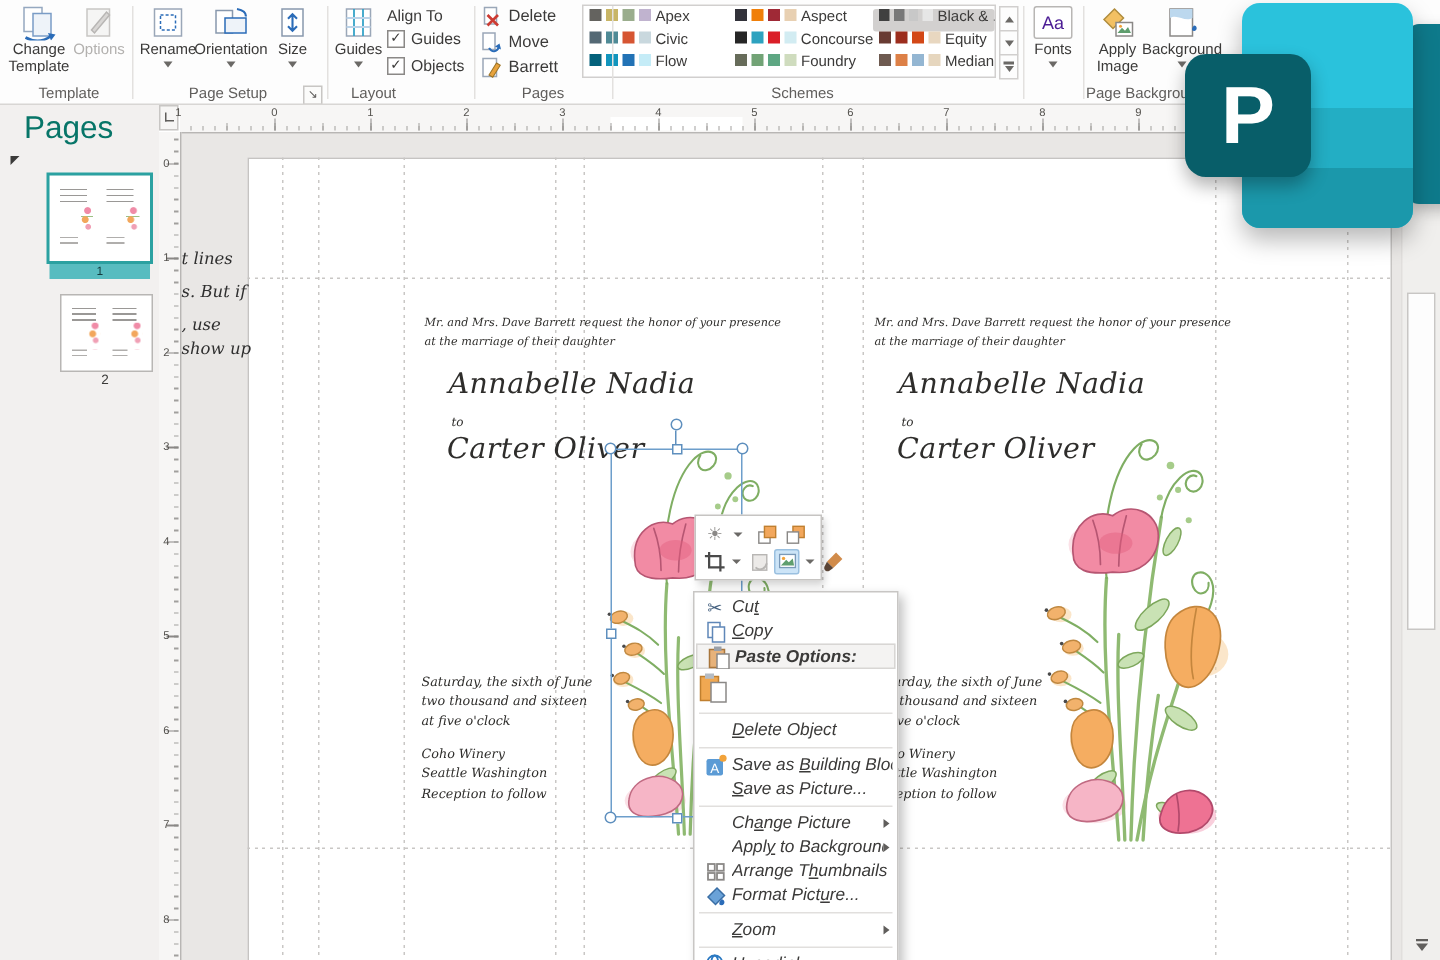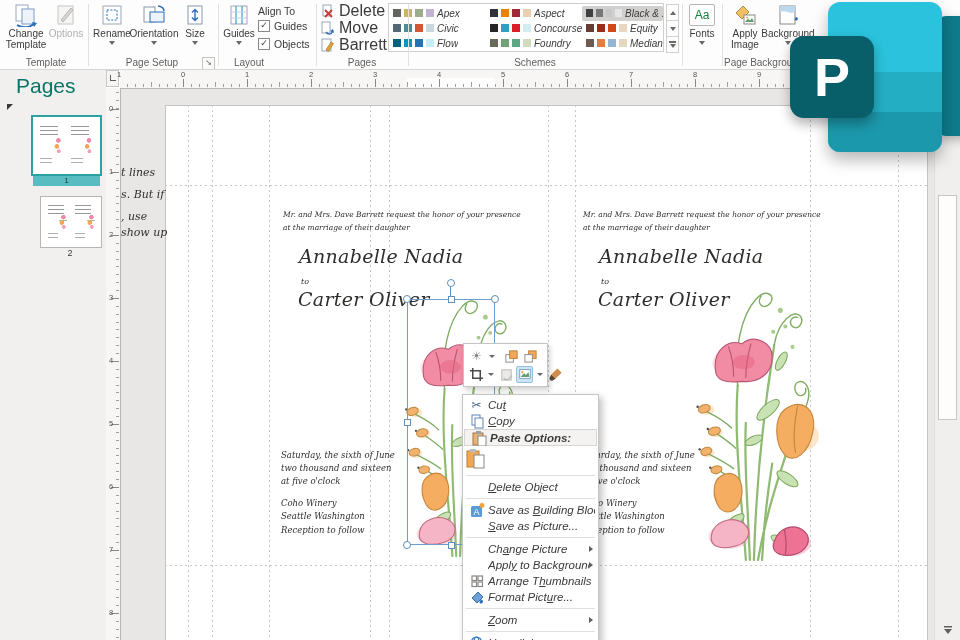--- a/index.html
+++ b/index.html
@@ -9,36 +9,36 @@
   
   .ribbon{position:absolute;left:0;top:0;width:960px;height:70px;background:#fdfdfd;}
   .ribbon-hairline{position:absolute;left:0;top:69px;width:960px;height:1px;background:#d8d6d4;}
   .grp-sep{position:absolute;top:4px;height:62px;width:1px;background:#e3e1df;}
   .grp-label{position:absolute;top:57px;height:12px;font-size:10px;color:#605e5c;text-align:center;white-space:nowrap;}
   .big-btn{position:absolute;top:2px;height:54px;display:flex;flex-direction:column;align-items:center;cursor:default;}
   .big-btn .bicon{height:26px;display:flex;align-items:center;justify-content:center;}
   .big-btn .blabel{font-size:10px;line-height:11px;text-align:center;white-space:pre-line;color:#3b3a39;}
   .big-btn.disabled .blabel{color:#b3b1af;}
   .caret{width:0;height:0;border-left:3.5px solid transparent;border-right:3.5px solid transparent;border-top:4px solid #6b6966;margin-top:2px;}
-  .small-row{position:absolute;left:320px;height:16px;display:flex;align-items:center;gap:4px;font-size:16px;white-space:nowrap;}
+  .small-row{position:absolute;left:320px;height:16px;display:flex;align-items:center;gap:4px;font-size:11px;white-space:nowrap;}
   .chk-row{position:absolute;left:258px;display:flex;align-items:center;gap:4px;font-size:10.5px;}
   .chk-box{width:10px;height:10px;border:1px solid #8a8886;background:#fff;font-size:9px;line-height:9px;color:#3b3a39;text-align:center;}
   .align-label{position:absolute;left:258px;top:5px;font-size:10.5px;}
   
   .scheme-gallery{position:absolute;left:388px;top:3px;width:276px;height:49px;background:#fff;border:1px solid #d1cfce;
                   display:grid;grid-auto-flow:column;grid-template-rows:repeat(3,15px);grid-template-columns:97px 96px 81px;align-content:center;padding-top:1px;box-sizing:border-box;}
-  .scheme-entry{display:flex;align-items:center;gap:3px;padding-left:4px;border-radius:2px;font-style:italic;}
+  .scheme-entry{display:flex;gap:3px;padding-left:4px;border-radius:2px;}
   .scheme-entry.selected{background:#d2d0cf;}
   .sw{width:8px;height:8px;display:inline-block;}
   .scheme-name{font-size:10px;color:#3b3a39;white-space:nowrap;overflow:hidden;}
   .sch-btn{position:absolute;left:666px;width:11px;height:15px;border:1px solid #d1cfce;background:#fdfdfd;display:flex;align-items:center;justify-content:center;}
   .tri-up{width:0;height:0;border-left:3px solid transparent;border-right:3px solid transparent;border-bottom:4px solid #6b6966;}
   .tri-dn{width:0;height:0;border-left:3px solid transparent;border-right:3px solid transparent;border-top:4px solid #6b6966;}
   .more-bar{width:7px;height:1.5px;background:#6b6966;margin-bottom:1px;}
-  .fonts-glyph{width:24px;height:20px;border:1px solid #b8b6b4;border-radius:2px;font-size:12px;display:flex;align-items:center;justify-content:center;color:#15803d;background:#fff;}
+  .fonts-glyph{width:24px;height:20px;border:1px solid #b8b6b4;border-radius:2px;font-size:12px;display:flex;align-items:center;justify-content:center;color:#4c1d95;background:#fff;}
   .launcher{position:absolute;left:202px;top:57px;width:11px;height:11px;border:1px solid #c8c6c4;background:#fbfbfa;font-size:8px;line-height:9px;text-align:center;color:#605e5c;}
   
   .hruler{position:absolute;left:120px;top:70px;width:814px;height:18px;background:#f7f6f5;border-bottom:1px solid #b8b6b4;}
   .hruler .band{position:absolute;bottom:1px;height:9px;background:#fff;}
   .tickx{position:absolute;left:0;right:0;background-repeat:repeat-x;}
   .tx1{bottom:1px;height:3px;background-image:repeating-linear-gradient(to right,#a19f9d 0 1px,transparent 1px 8px);background-position:-1px 0;}
   .tx2{bottom:1px;height:5px;background-image:repeating-linear-gradient(to right,#a19f9d 0 1px,transparent 1px 32px);background-position:-1px 0;}
   .tx3{bottom:1px;height:8px;background-image:repeating-linear-gradient(to right,#8a8886 0 1px,transparent 1px 64px);background-position:-1px 0;}
   .hnum{position:absolute;top:0;width:12px;text-align:center;font-size:7.5px;color:#55534f;}
   .vruler{position:absolute;left:106px;top:88px;width:14px;height:552px;background:#f7f6f5;border-right:1px solid #b8b6b4;}

